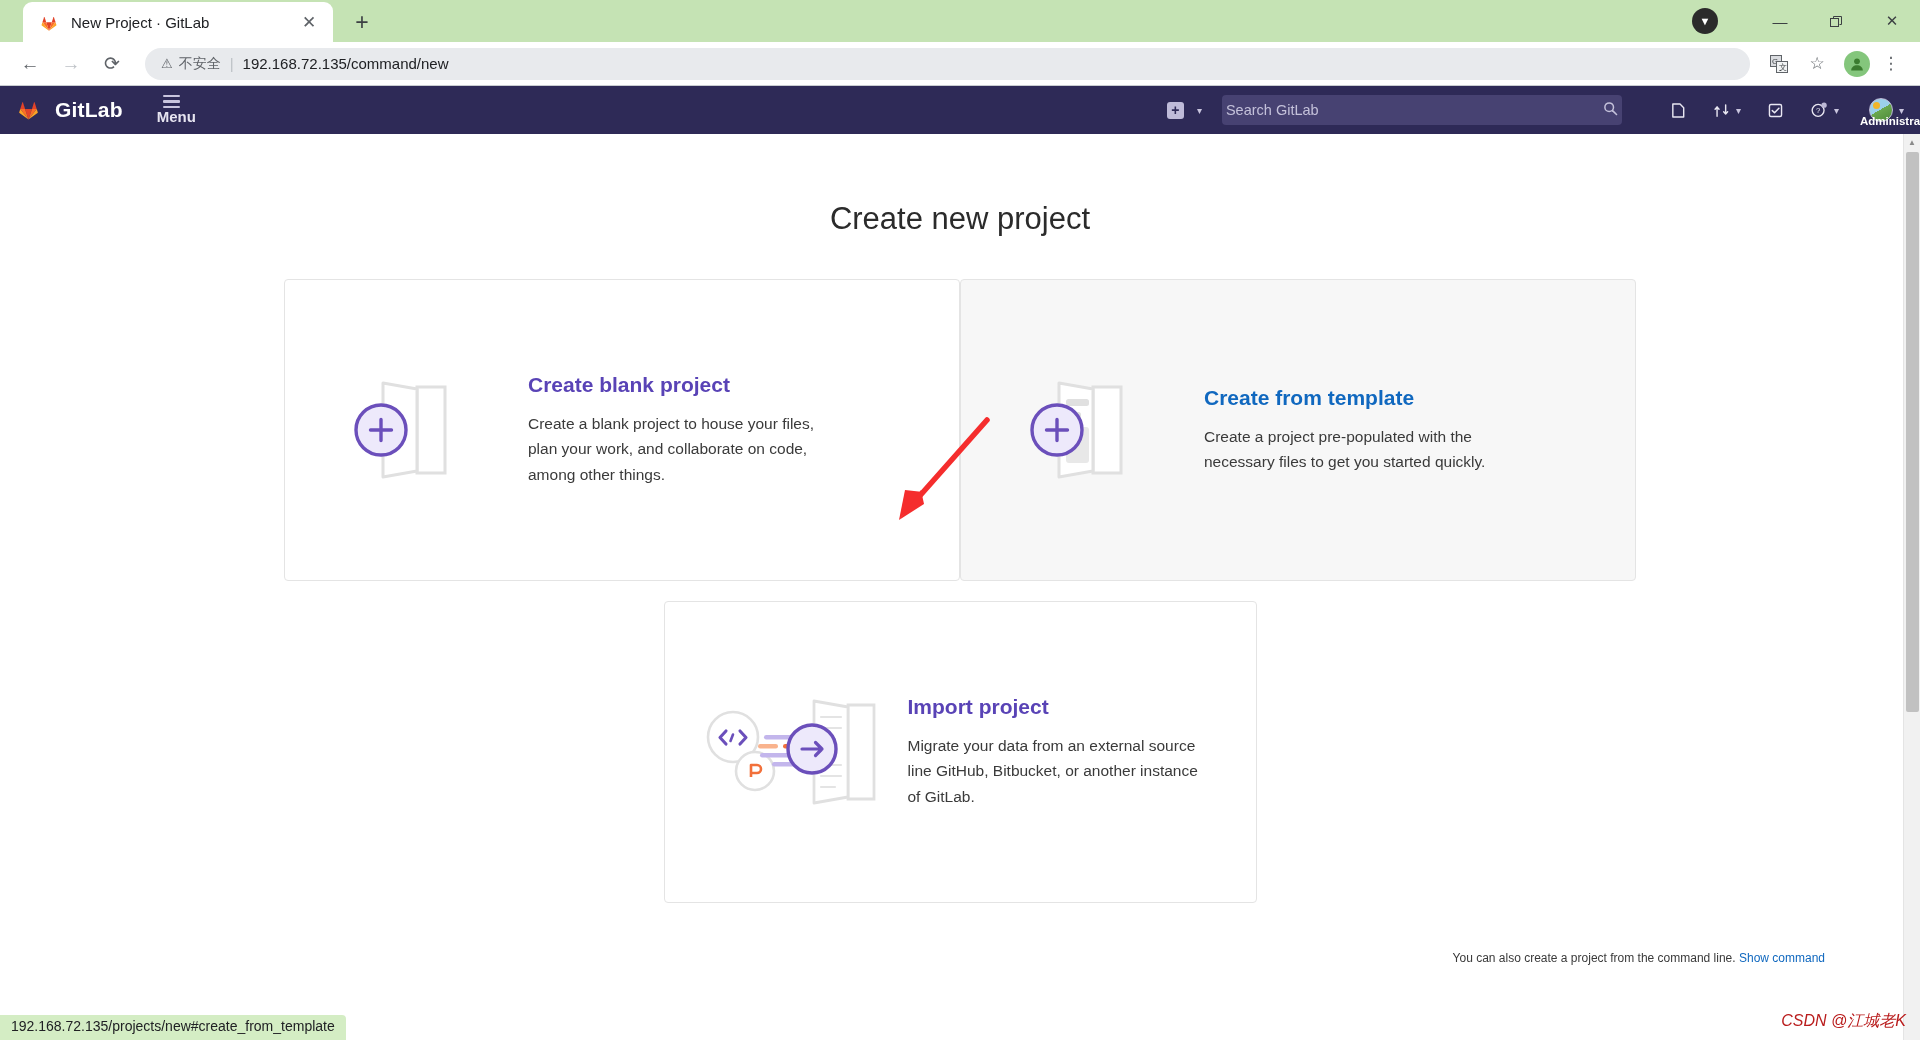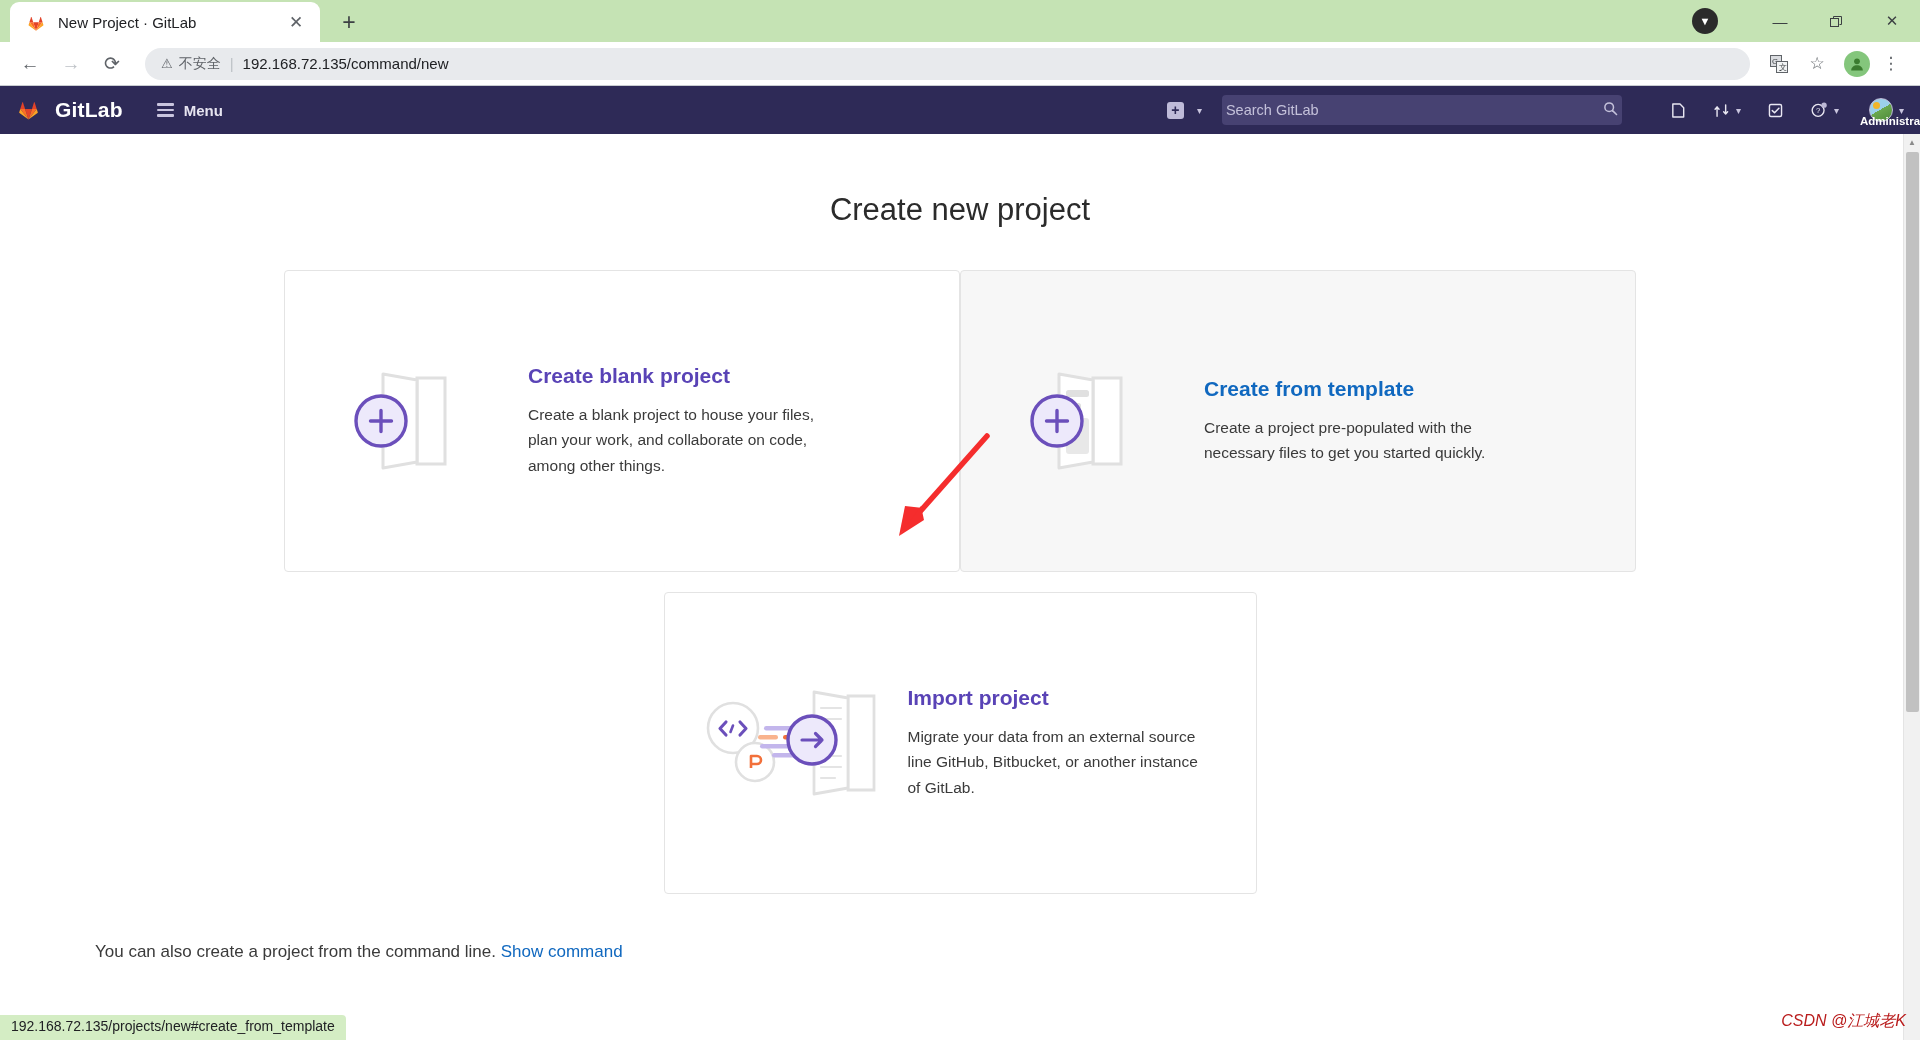--- a/index.html
+++ b/index.html
@@ -17,21 +17,21 @@
     display: flex;
     align-items: flex-end;
     position: relative;
   }
   .tab {
     width: 310px; height: 40px;
     background: #ffffff;
     border-radius: 9px 9px 0 0;
     display: flex; align-items: center;
     padding: 0 12px 0 16px;
-    margin-left: 10px;
+    margin-left: 23px;
     position: relative;
   }
   .tab-favicon { width: 20px; height: 20px; flex: 0 0 20px; position: relative; }
   .tab-title {
     flex: 1;
     font-size: 15px;
     color: #202124;
     margin-left: 12px;
     white-space: nowrap;
     overflow: hidden;
@@ -109,21 +109,21 @@
     position: relative;
   }
   .gl-logo-wrap { display: flex; align-items: center; }
   .gl-logo-text {
     color: #ffffff; font-size: 21px; font-weight: 600;
     margin-left: 14px; letter-spacing: .2px;
   }
   .gl-menu {
     display: flex; align-items: center;
     margin-left: 34px; color: #e6e4f0;
-    font-size: 15px; font-weight: 600;
+    font-size: 15px; font-weight: 600; flex-direction: column;
   }
   .hamburger { display: inline-flex; flex-direction: column; gap: 3px; margin-right: 10px; }
   .hamburger i { display: block; width: 17px; height: 2.6px; background: #c9c5de; border-radius: 1px; }
   .gl-nav-center { margin-left: auto; display: flex; align-items: center; }
   .gl-plus-btn {
     display: flex; align-items: center; color: #d3d0e4; font-size: 12px;
     margin-right: 20px;
   }
   .gl-plus-sq {
     width: 17px; height: 17px; border-radius: 3px;
@@ -167,21 +167,21 @@
     white-space: nowrap;
   }
 
   
   .page {
     height: calc(1040px - 42px - 44px - 48px);
     background: #ffffff;
     position: relative;
     overflow: hidden;
   }
-  .page-inner { width: 1730px; margin: 16px auto; padding-top: 42px; position: relative; }
+  .page-inner { width: 1730px; margin: 0 auto; padding-top: 67px; position: relative; }
   .page-title {
     text-align: center;
     font-size: 31px; font-weight: 400;
     color: #2b2b2b;
     margin-bottom: 42px;
   }
   .card-grid {
     display: grid;
     grid-template-columns: 676px 676px;
     justify-content: center;
@@ -206,23 +206,23 @@
     color: #5943b6; margin-bottom: 14px;
   }
   .card-title.blue { color: #1068bf; }
   .card-desc {
     font-size: 15.5px; line-height: 1.62; color: #3a3a3a;
     max-width: 300px;
   }
   .card-row2 { margin-top: 20px; display: flex; }
 
   .footer-note {
-    text-align: left;
+    text-align: right;
     margin-top: 48px;
-    font-size: 17px;
+    font-size: 12px;
     color: #3a3a3a;
   }
   .footer-note a { color: #1068bf; text-decoration: none; }
 
   
   .annot-arrow {
     position: absolute;
     left: 780px; top: 282px;
     width: 120px; height: 110px;
     pointer-events: none;

